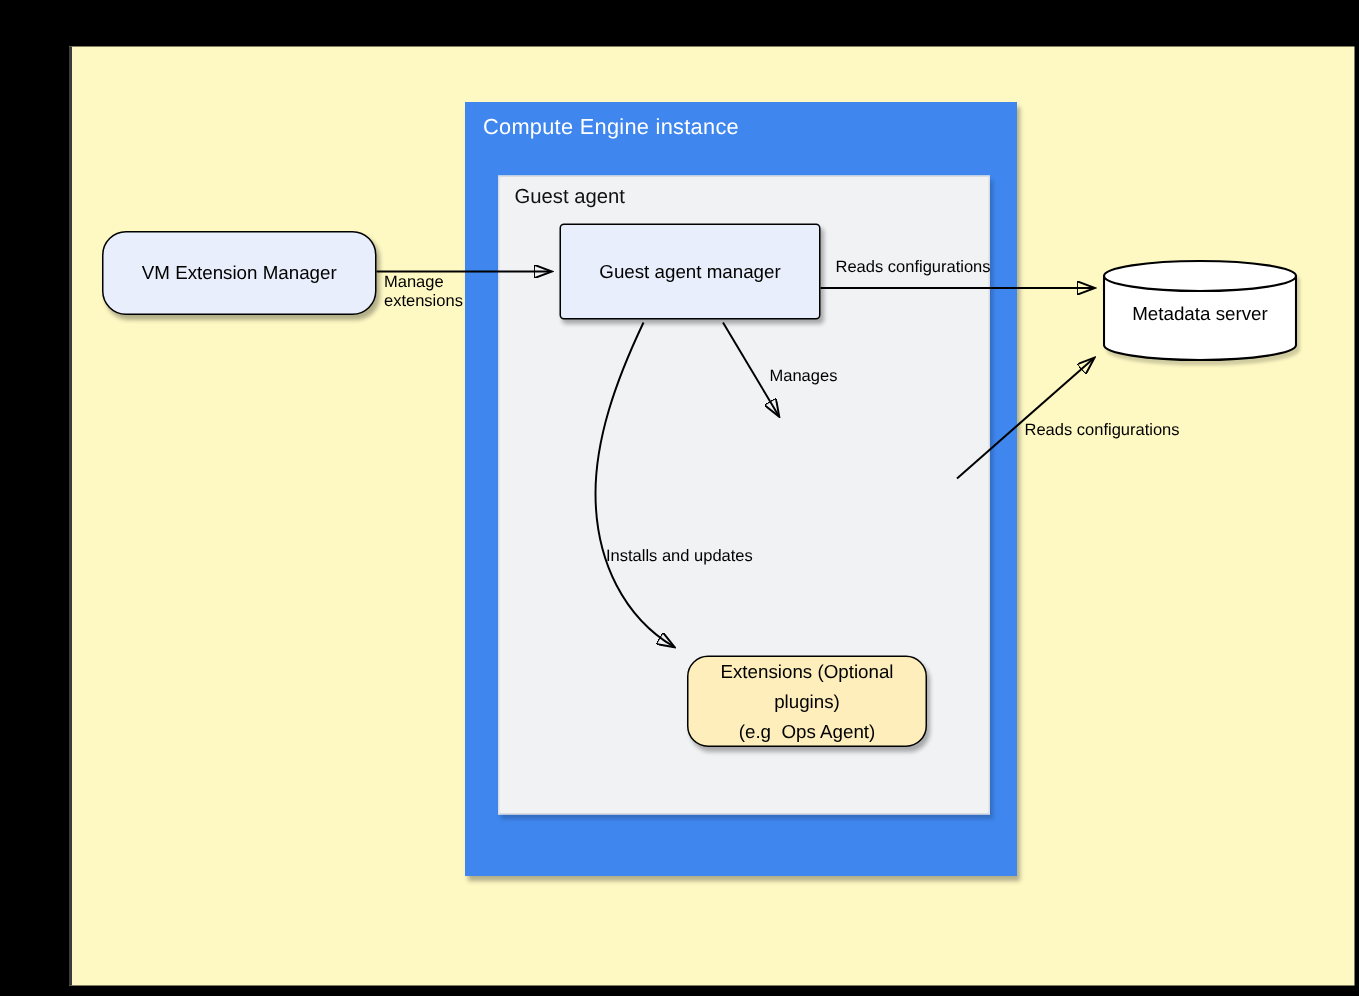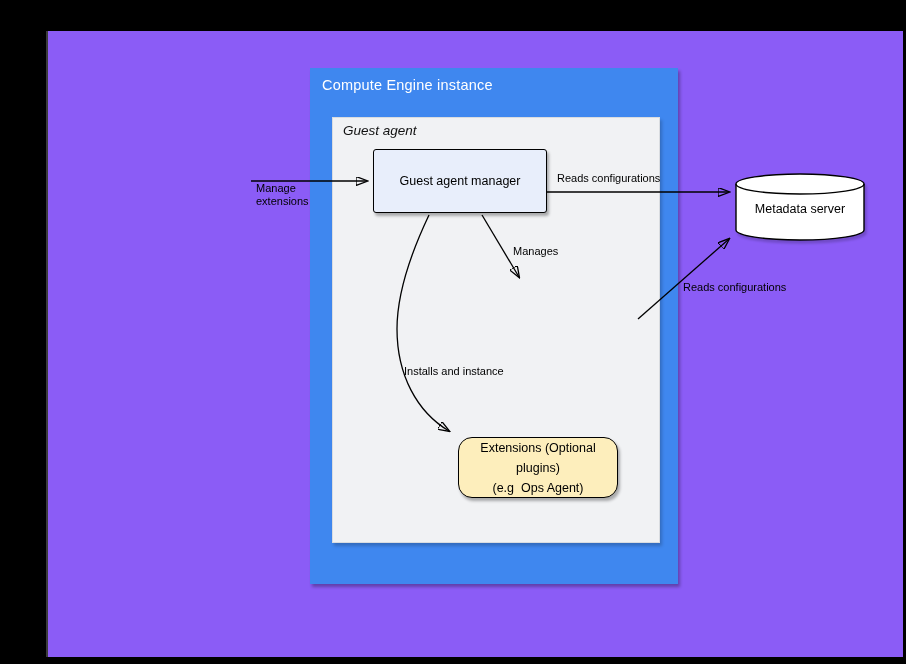--- a/index.html
+++ b/index.html
@@ -1,31 +1,31 @@
 <!DOCTYPE html>
 <html><head>
 <meta charset="utf-8">
 <style>
   * { margin:0; padding:0; box-sizing:border-box; }
   html,body { width:906px; height:664px; background:#000; overflow:hidden;
               font-family:"Liberation Sans", sans-serif; }
   .page { position:relative; width:906px; height:664px; background:#000; }
   .canvas { position:absolute; left:46px; top:31px; width:857px; height:626px;
-            background:#8b5cf6; border-left:2px solid #3c3c3c; }
+            background:#fef9c3; border-left:2px solid #3c3c3c; }
 
   
   .container-blue { position:absolute; left:262px; top:37px; width:368px; height:516px;
                     background:#3f87ef; box-shadow:2px 3px 3px rgba(0,0,0,0.3); }
   .container-blue-title { position:absolute; left:12px; top:9px; color:#ffffff;
                           font-size:14.5px; letter-spacing:0.2px; }
   .container-gray { position:absolute; left:22px; top:49px; width:328px; height:426px;
                     background:#f1f2f4; border:1px solid #d9dce0;
                     box-shadow:2px 3px 3px rgba(0,0,0,0.2); }
   .container-gray-title { position:absolute; left:10px; top:5px; color:#111;
-                          font-size:13.5px;font-style:italic; }
+                          font-size:13.5px; }
 
   
   .node { position:absolute; display:flex; flex-direction:column; align-items:center;
           justify-content:center; border:1.3px solid #000; font-size:12.5px; color:#000;
           text-align:center; box-shadow:2px 3px 3px rgba(0,0,0,0.3); line-height:1.6; }
   .node-blue { background:#e8eefb; }
   .node-yellow { background:#fdeebc;margin-left:48px; }
   #vm-box   { left:20px;  top:123px; width:183px; height:56px; border-radius:16px; }
   #gam-box  { left:325px; top:118px; width:174px; height:64px; border-radius:3px; }
   #core-box { left:420px; top:251px; width:170px; height:65px; border-radius:15px; }
@@ -77,23 +77,26 @@
       <path d="M381,184 C362,224 349,262 349,298 C349,344 369,381 401,400" marker-end="url(#ah)"></path>
       <path d="M590,288 L681,208" marker-end="url(#ah)"></path>
     </svg>
 
     <div class="edge-label" id="lbl-manage-extensions">
       <div>Manage</div>
       <div>extensions</div>
     </div>
     <div class="edge-label" id="lbl-reads-top">Reads configurations</div>
     <div class="edge-label" id="lbl-manages">Manages</div>
-    <div class="edge-label" id="lbl-installs">Installs and instance</div>
+    <div class="edge-label" id="lbl-installs">Installs and updates</div>
     <div class="edge-label" id="lbl-reads-bottom">Reads configurations</div>
 
+    <div class="node node-blue" id="vm-box">
+      <div>VM Extension Manager</div>
+    </div>
     <div class="node node-blue" id="gam-box">
       <div>Guest agent manager</div>
     </div>
     <div class="node node-yellow" id="ext-box">
       <div>Extensions (Optional plugins)</div>
       <div class="line2">(e.g  Ops Agent)</div>
     </div>
 
     <div class="cylinder">
       <svg width="130" height="68" viewBox="0 0 130 68">

